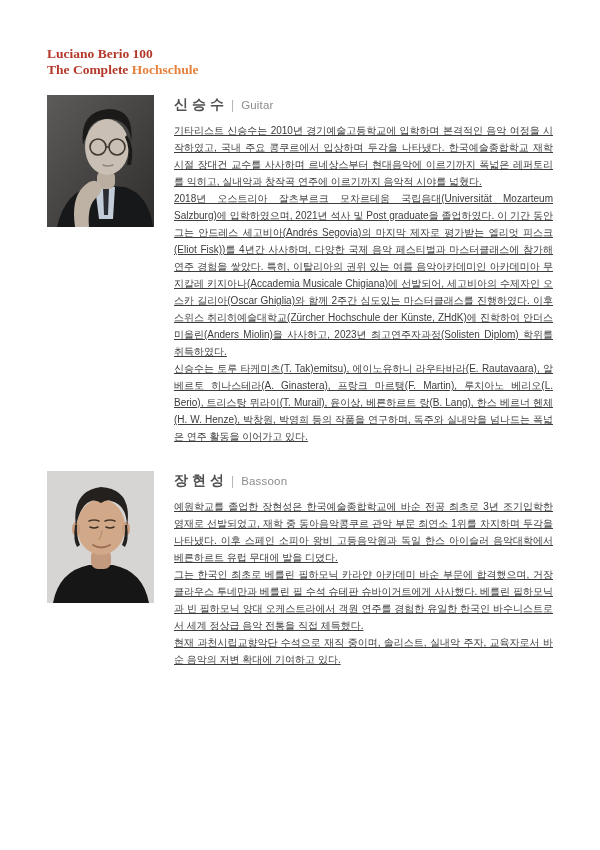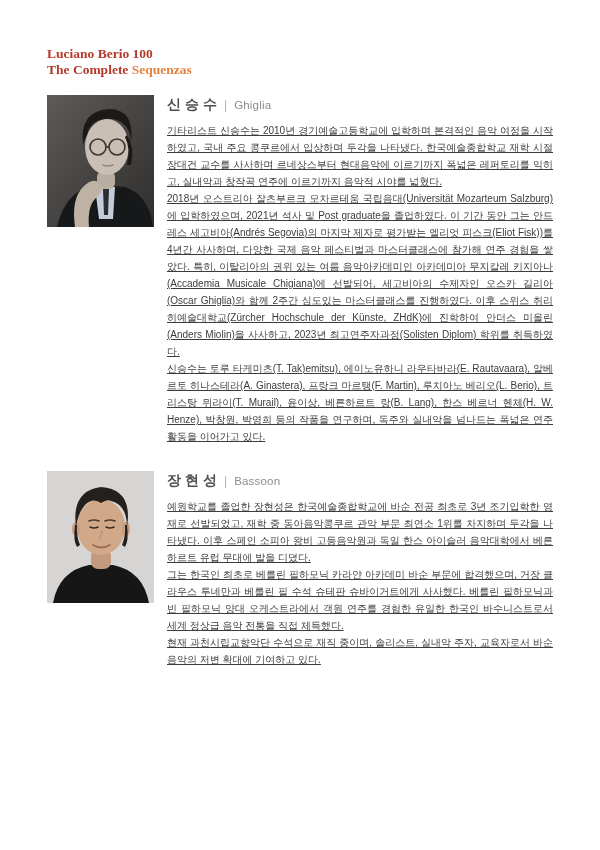--- a/index.html
+++ b/index.html
@@ -18,21 +18,21 @@
     font-family:"Liberation Serif", serif;
     font-weight:bold;
     font-size:13.5px;
     line-height:16px;
     margin-bottom:17px;
   }
   .t-red    { color:#b5392b; }
   .t-orange { color:#e5813d; }
 
   
-  .section { display:flex; gap:13px; align-items:flex-start; }
+  .section { display:flex; gap:20px; align-items:flex-start; }
   .section + .section { margin-top:26px; }
 
   .photo-col { flex:none; width:107px; }
   .photo { display:block; width:107px; height:132px; }
 
   .text-col { flex:1; min-width:0; }
 
   .name-row { display:flex; align-items:baseline; margin:1px 0 8px 0; }
   .p-name {
     font-size:14px; font-weight:bold; color:#4f4f4f;
@@ -61,21 +61,21 @@
 </head>
 <body>
 
 <div class="page">
   <div class="content">
 
     <div class="title-block">
       <div class="t-red">Luciano Berio 100</div>
       <div>
         <span class="t-red">The Complete</span>
-        <span class="t-orange">Sequenzas</span>
+        <span class="t-orange">Hochschule</span>
       </div>
     </div>
 
     <div class="section">
       <div class="photo-col">
         <svg class="photo" viewBox="0 0 107 132" role="img">
           <defs>
             <linearGradient id="bg1" x1="0" y1="0" x2="1" y2="1">
               <stop offset="0" stop-color="#5d5b59"></stop>
               <stop offset="1" stop-color="#2f2e2d"></stop>
@@ -101,21 +101,21 @@
 
           <path d="M28 132 Q24 104 36 92 Q46 82 52 88 Q58 94 50 102 Q40 110 42 132 Z" fill="#bdb2a4"></path>
 
           <path d="M56 70 Q60 72 66 70" stroke="#8f8578" stroke-width="1.4" fill="none" stroke-linecap="round"></path>
         </svg>
       </div>
       <div class="text-col">
         <div class="name-row">
           <span class="p-name">신승수</span>
           <span class="p-sep">|</span>
-          <span class="p-role">Ghiglia</span>
+          <span class="p-role">Guitar</span>
         </div>
         <div class="bio">
           <p>기타리스트 신승수는 2010년 경기예술고등학교에 입학하며 본격적인 음악 여정을 시작하였고, 국내 주요 콩쿠르에서 입상하며 두각을 나타냈다. 한국예술종합학교 재학 시절 장대건 교수를 사사하며 르네상스부터 현대음악에 이르기까지 폭넓은 레퍼토리를 익히고, 실내악과 창작곡 연주에 이르기까지 음악적 시야를 넓혔다.</p>
           <p>2018년 오스트리아 잘츠부르크 모차르테움 국립음대(Universität Mozarteum Salzburg)에 입학하였으며, 2021년 석사 및 Post graduate을 졸업하였다. 이 기간 동안 그는 안드레스 세고비아(Andrés Segovia)의 마지막 제자로 평가받는 엘리엇 피스크(Eliot Fisk))를 4년간 사사하며, 다양한 국제 음악 페스티벌과 마스터클래스에 참가해 연주 경험을 쌓았다. 특히, 이탈리아의 권위 있는 여름 음악아카데미인 아카데미아 무지칼레 키지아나(Accademia Musicale Chigiana)에 선발되어, 세고비아의 수제자인 오스카 길리아(Oscar Ghiglia)와 함께 2주간 심도있는 마스터클래스를 진행하였다. 이후 스위스 취리히예술대학교(Zürcher Hochschule der Künste, ZHdK)에 진학하여 안더스 미올린(Anders Miolin)을 사사하고, 2023년 최고연주자과정(Solisten Diplom) 학위를 취득하였다.</p>
           <p>신승수는 토루 타케미츠(T. Tak)emitsu), 에이노유하니 라우타바라(E. Rautavaara), 알베르토 히나스테라(A. Ginastera), 프랑크 마르탱(F. Martin), 루치아노 베리오(L. Berio), 트리스탕 뮈라이(T. Murail), 윤이상, 베른하르트 랑(B. Lang), 한스 베르너 헨체(H. W. Henze), 박창원, 박영희 등의 작품을 연구하며, 독주와 실내악을 넘나드는 폭넓은 연주 활동을 이어가고 있다.</p>
         </div>
       </div>
     </div>
 
     <div class="section">

